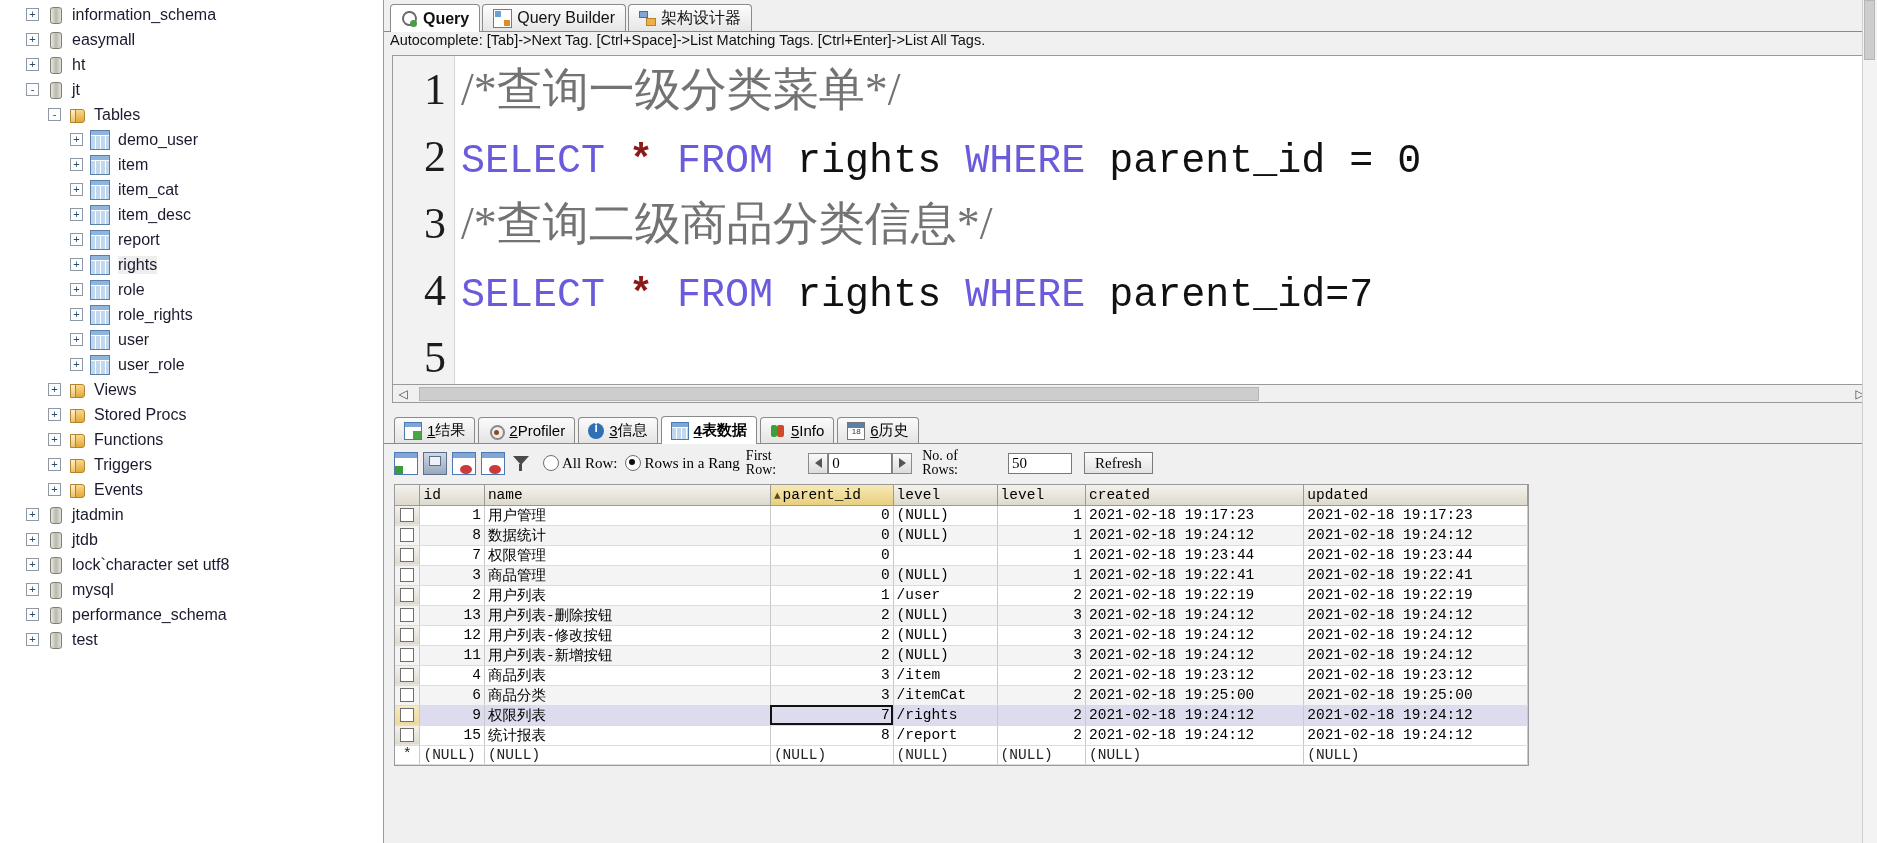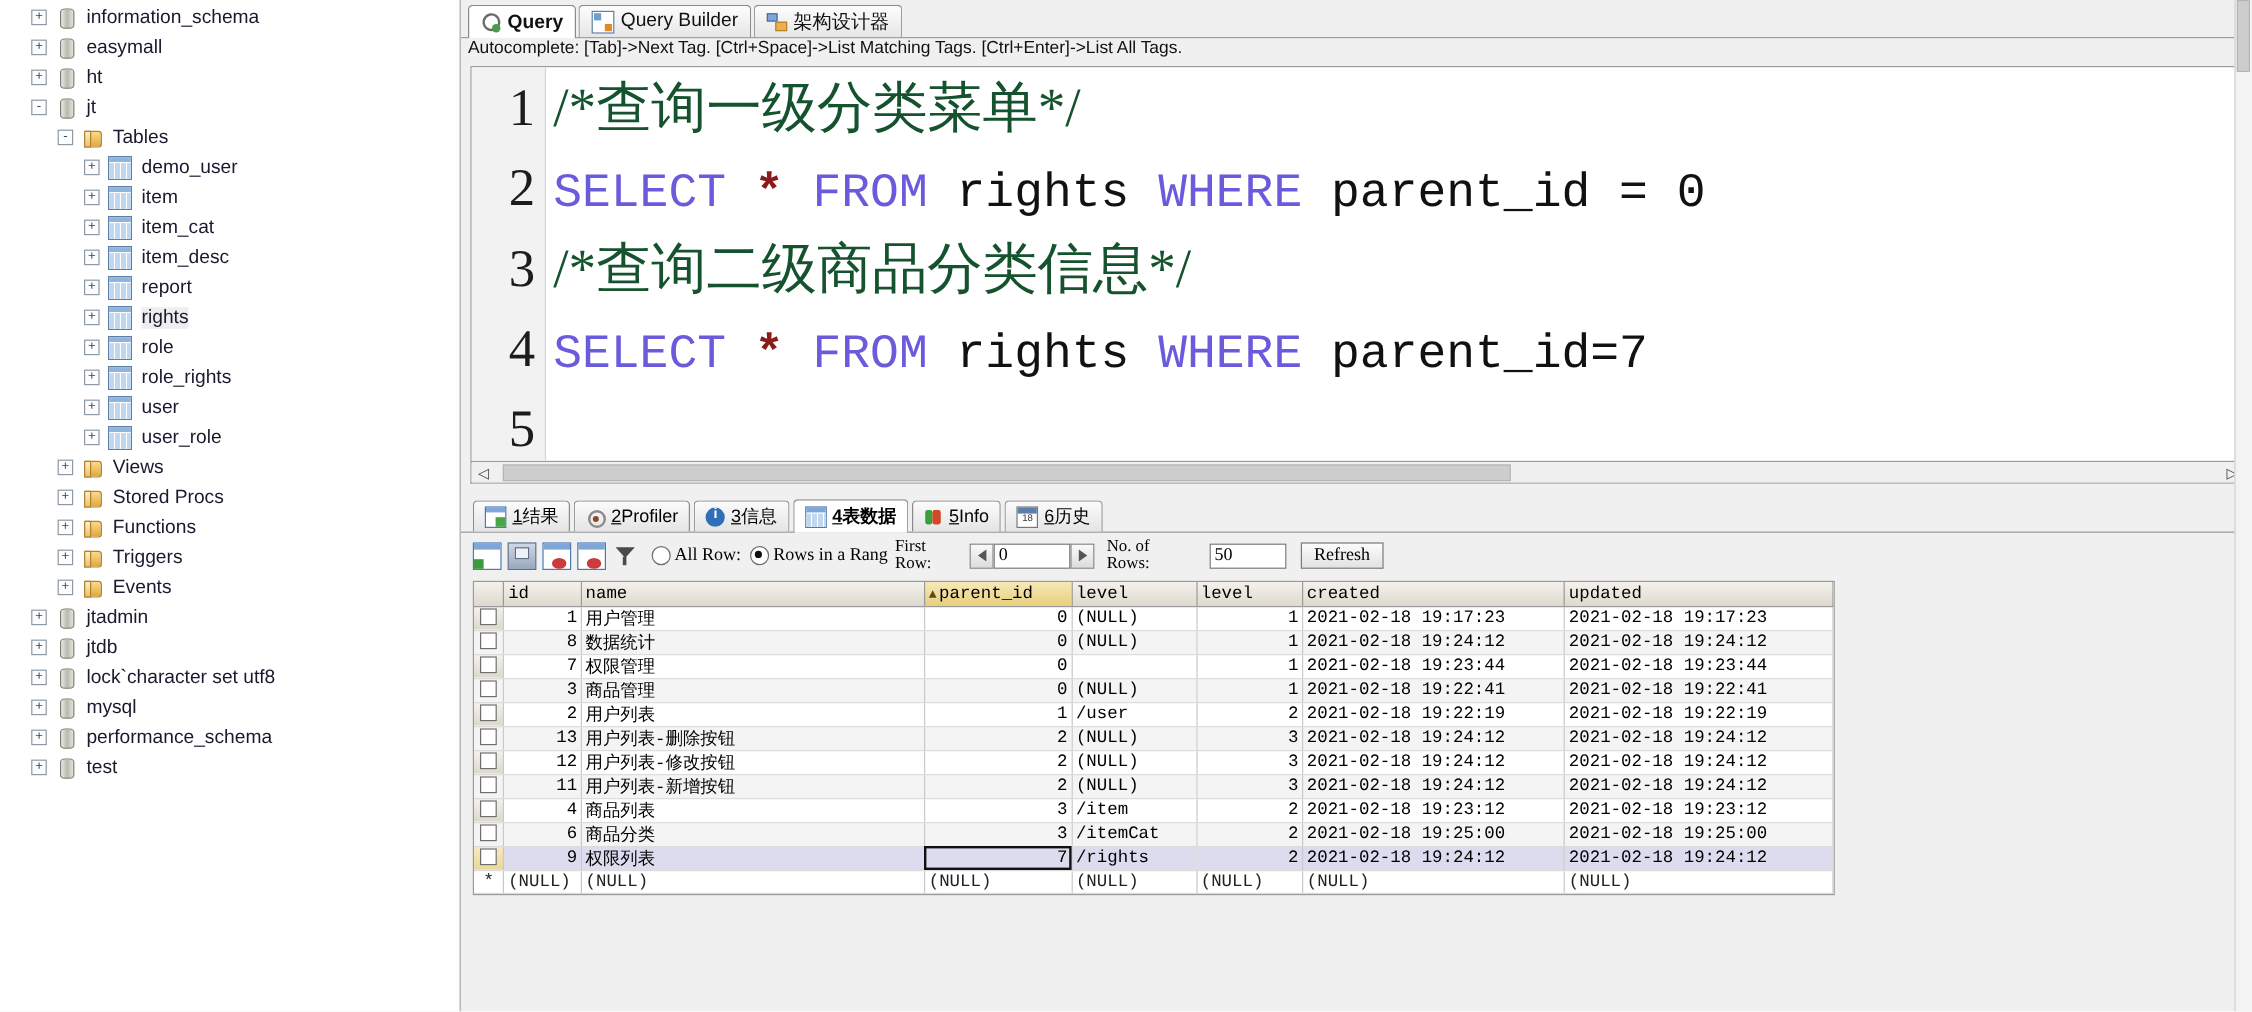--- a/index.html
+++ b/index.html
@@ -90,21 +90,21 @@
   }
   .gutter{
     width:62px;flex:0 0 62px;background:#f2f2f2;border-right:1px solid #d6d6d6;
     text-align:right;padding-right:8px;box-sizing:border-box;
     font-family:"Liberation Serif",serif;font-size:44px;line-height:67px;color:#1c1c1c;
   }
   .code{
     flex:1 1 auto;padding-left:6px;font-family:"Liberation Serif",serif;
     font-size:46px;line-height:67px;white-space:pre;overflow:hidden;letter-spacing:0px;
   }
-  .code .cmt{color:#14532d;}
+  .code .cmt{color:#737373;}
   .code .kw{color:#6a5bdc;font-family:Liberation Mono, monospace;}
   .code .star{color:#8b1a1a;font-weight:bold;}
   .code .ident{color:#111;}
   .code .ln{display:block;height:67px;}
   .mono{font-family:"Liberation Mono",monospace;font-size:40px;}
 
   .hscroll{
     height:18px;background:#f0f0f0;display:flex;align-items:center;
     border:1px solid #9a9a9a;border-top:none;box-sizing:border-box;
   }
@@ -600,20 +600,30 @@
             <tr class="selrow">
               <td class="rowhdr"><span class="rowbox"></span></td>
               <td class="num">9</td>
               <td>权限列表</td>
               <td class="num activecell">7</td>
               <td>/rights</td>
               <td class="num">2</td>
               <td>2021-02-18 19:24:12</td>
               <td>2021-02-18 19:24:12</td>
             </tr>
+            <tr class="">
+              <td class="rowhdr"><span class="rowbox"></span></td>
+              <td class="num">15</td>
+              <td>统计报表</td>
+              <td class="num">8</td>
+              <td>/report</td>
+              <td class="num">2</td>
+              <td>2021-02-18 19:24:12</td>
+              <td>2021-02-18 19:24:12</td>
+            </tr>
             <tr class="newrow">
               <td class="rowhdr">*</td>
               <td>(NULL)</td>
               <td>(NULL)</td>
               <td>(NULL)</td>
               <td>(NULL)</td>
               <td>(NULL)</td>
               <td>(NULL)</td>
               <td>(NULL)</td>
             </tr>

